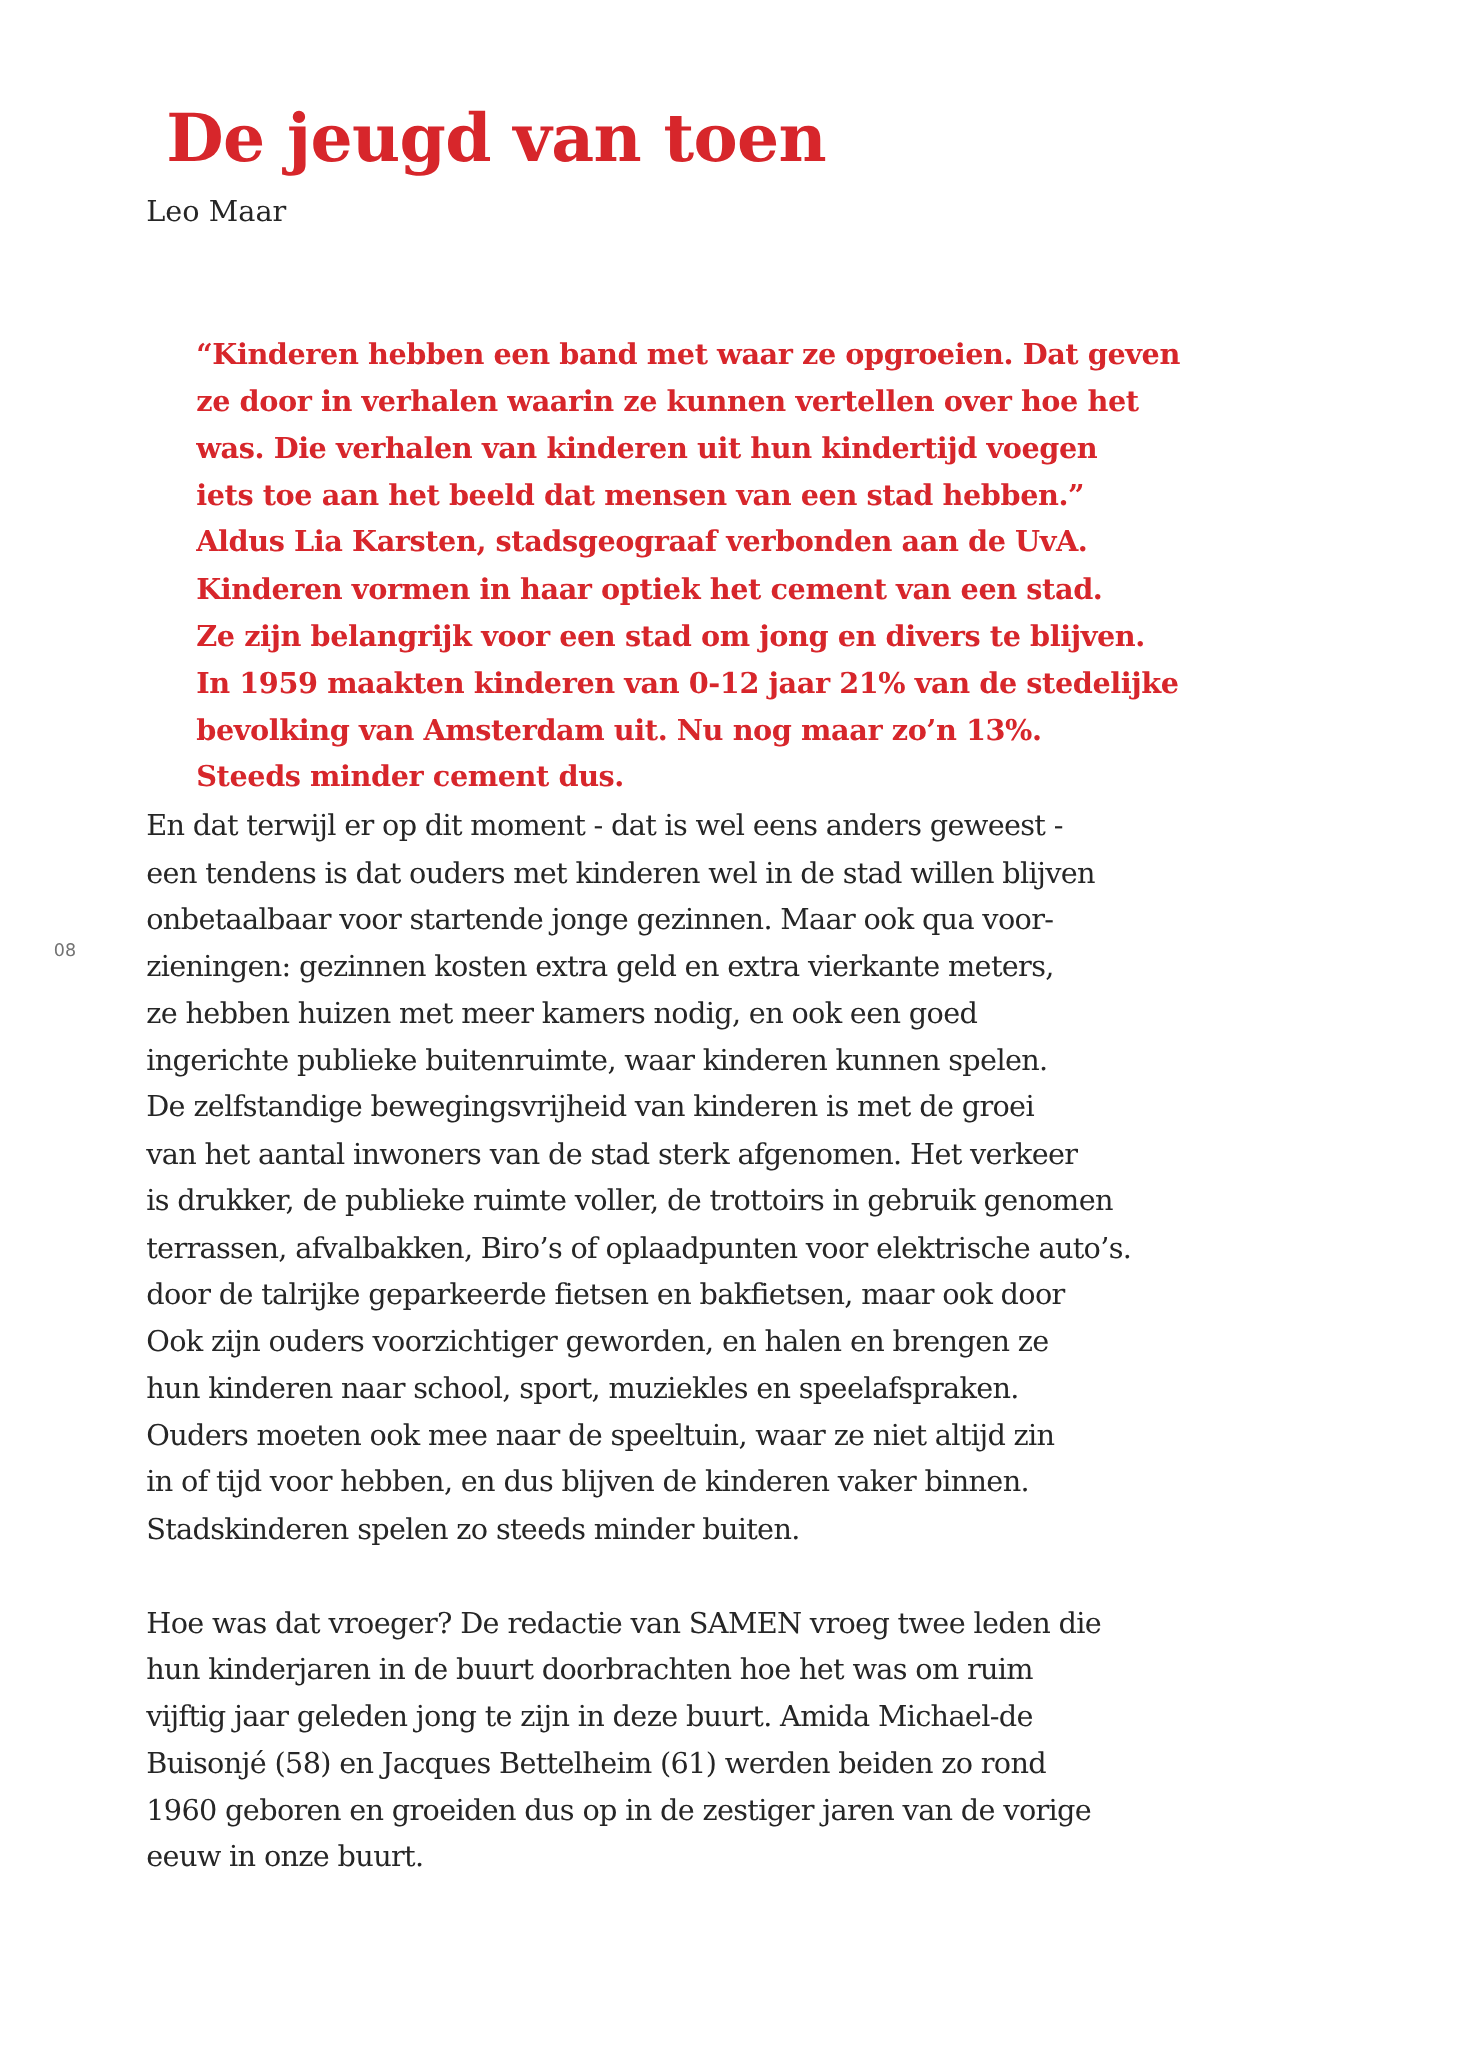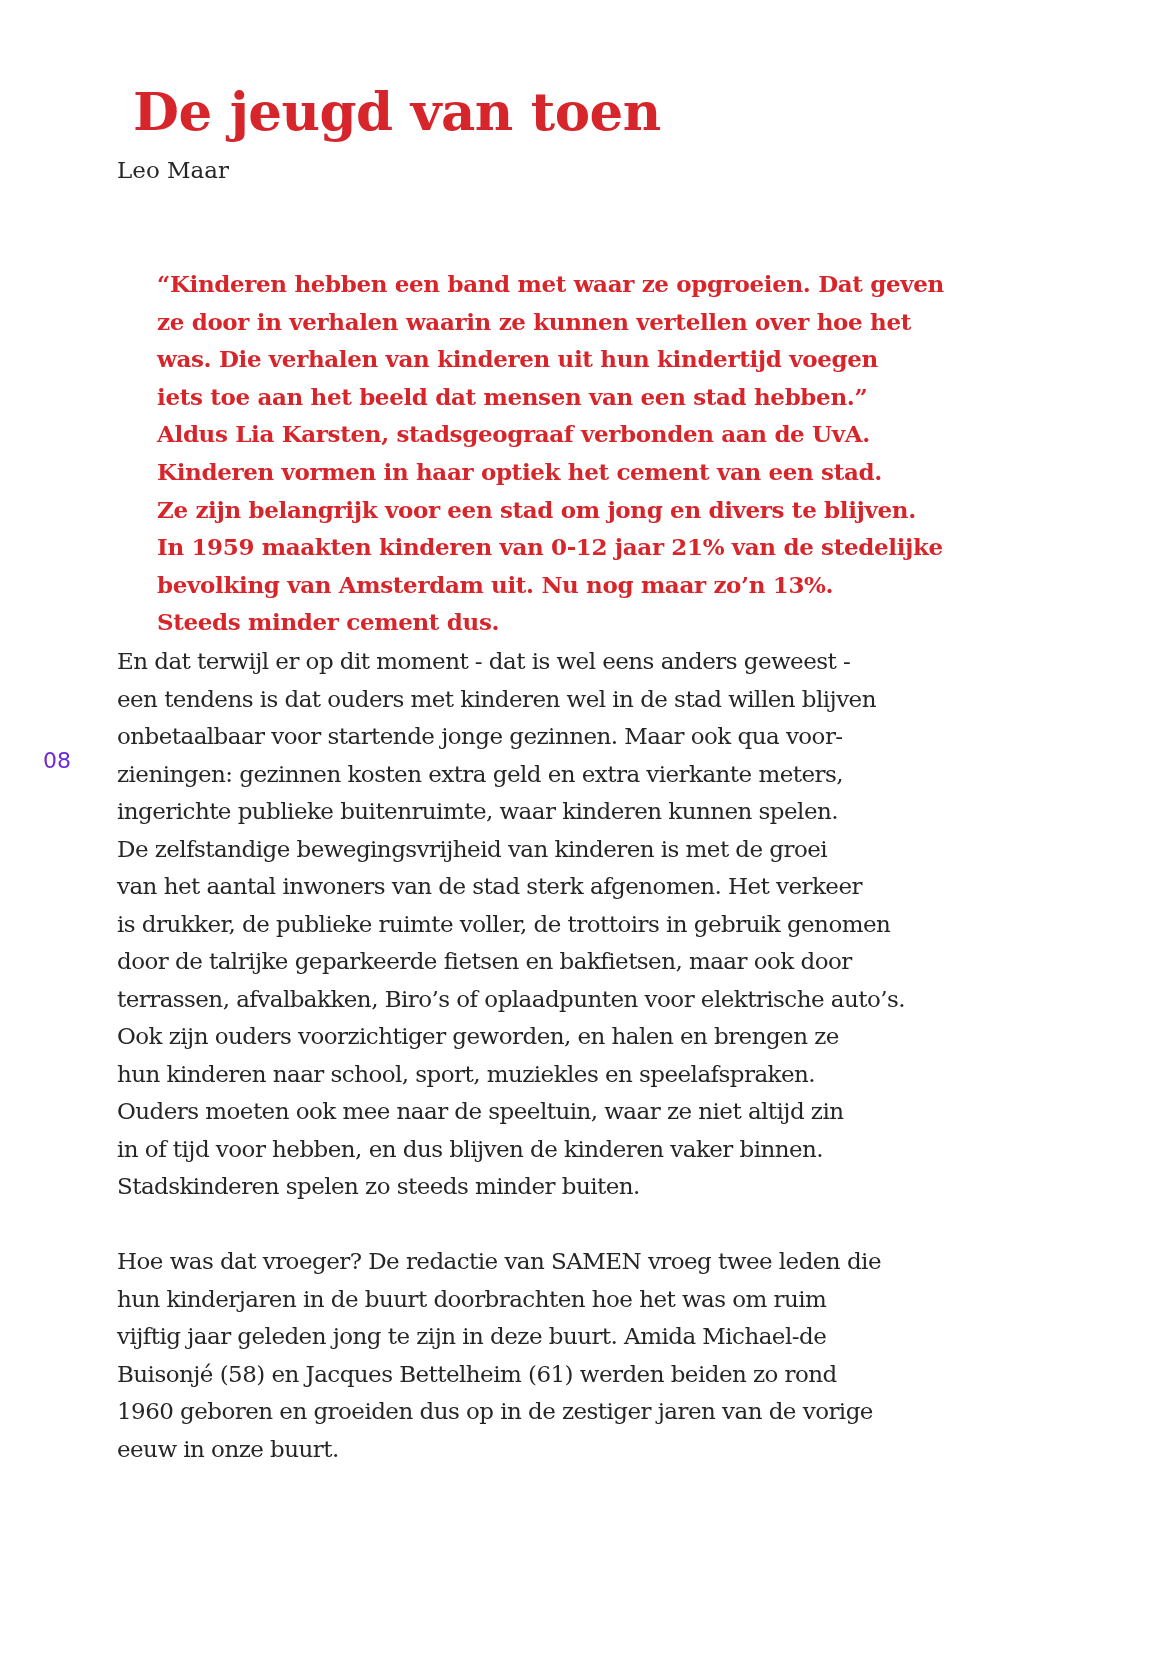--- a/index.html
+++ b/index.html
@@ -53,23 +53,23 @@
     }
     .lead .line, .body-text .line {
       display: block;
       white-space: nowrap;
     }
     .page-number {
       position: absolute;
       left: 43px;
       top: 746px;
       font-family: "DejaVu Sans", "Liberation Sans", sans-serif;
-      font-size: 22px;
+      font-size: 14px;
       line-height: 30px;
-      color: #6d28d9;
+      color: #737373;
     }
     .body-text {
       position: absolute;
       left: 117px;
       top: 643px;
       width: 900px;
       font-family: "DejaVu Serif", "Liberation Serif", serif;
       font-size: 23px;
       line-height: 37.5px;
       color: #262626;
@@ -99,26 +99,27 @@
 </div>
 
 <div class="page-number">08</div>
 
 <div class="body-text">
   <p class="paragraph">
     <span class="line">En dat terwijl er op dit moment - dat is wel eens anders geweest -</span>
     <span class="line">een tendens is dat ouders met kinderen wel in de stad willen blijven</span>
     <span class="line">onbetaalbaar voor startende jonge gezinnen. Maar ook qua voor-</span>
     <span class="line">zieningen: gezinnen kosten extra geld en extra vierkante meters,</span>
+    <span class="line">ze hebben huizen met meer kamers nodig, en ook een goed</span>
     <span class="line">ingerichte publieke buitenruimte, waar kinderen kunnen spelen.</span>
     <span class="line">De zelfstandige bewegingsvrijheid van kinderen is met de groei</span>
     <span class="line">van het aantal inwoners van de stad sterk afgenomen. Het verkeer</span>
     <span class="line">is drukker, de publieke ruimte voller, de trottoirs in gebruik genomen</span>
+    <span class="line">terrassen, afvalbakken, Biro’s of oplaadpunten voor elektrische auto’s.</span>
     <span class="line">door de talrijke geparkeerde fietsen en bakfietsen, maar ook door</span>
-    <span class="line">terrassen, afvalbakken, Biro’s of oplaadpunten voor elektrische auto’s.</span>
     <span class="line">Ook zijn ouders voorzichtiger geworden, en halen en brengen ze</span>
     <span class="line">hun kinderen naar school, sport, muziekles en speelafspraken.</span>
     <span class="line">Ouders moeten ook mee naar de speeltuin, waar ze niet altijd zin</span>
     <span class="line">in of tijd voor hebben, en dus blijven de kinderen vaker binnen.</span>
     <span class="line">Stadskinderen spelen zo steeds minder buiten.</span>
   </p>
   <p class="paragraph">
     <span class="line">Hoe was dat vroeger? De redactie van SAMEN vroeg twee leden die</span>
     <span class="line">hun kinderjaren in de buurt doorbrachten hoe het was om ruim</span>
     <span class="line">vijftig jaar geleden jong te zijn in deze buurt. Amida Michael-de</span>

